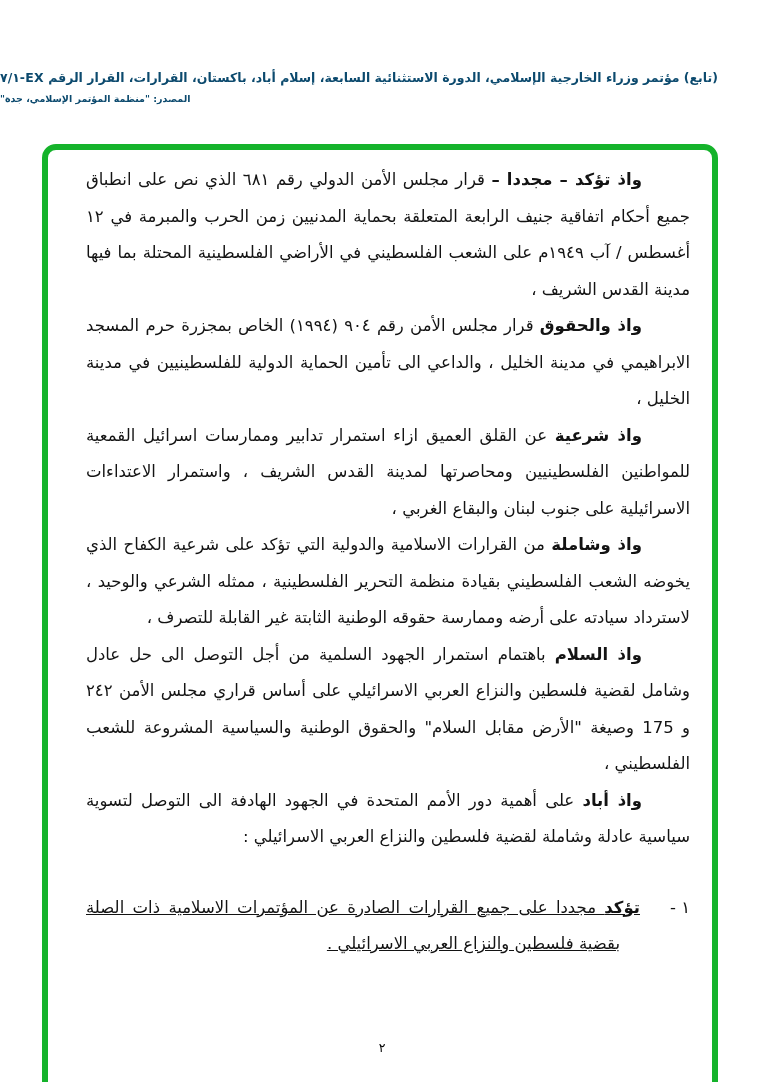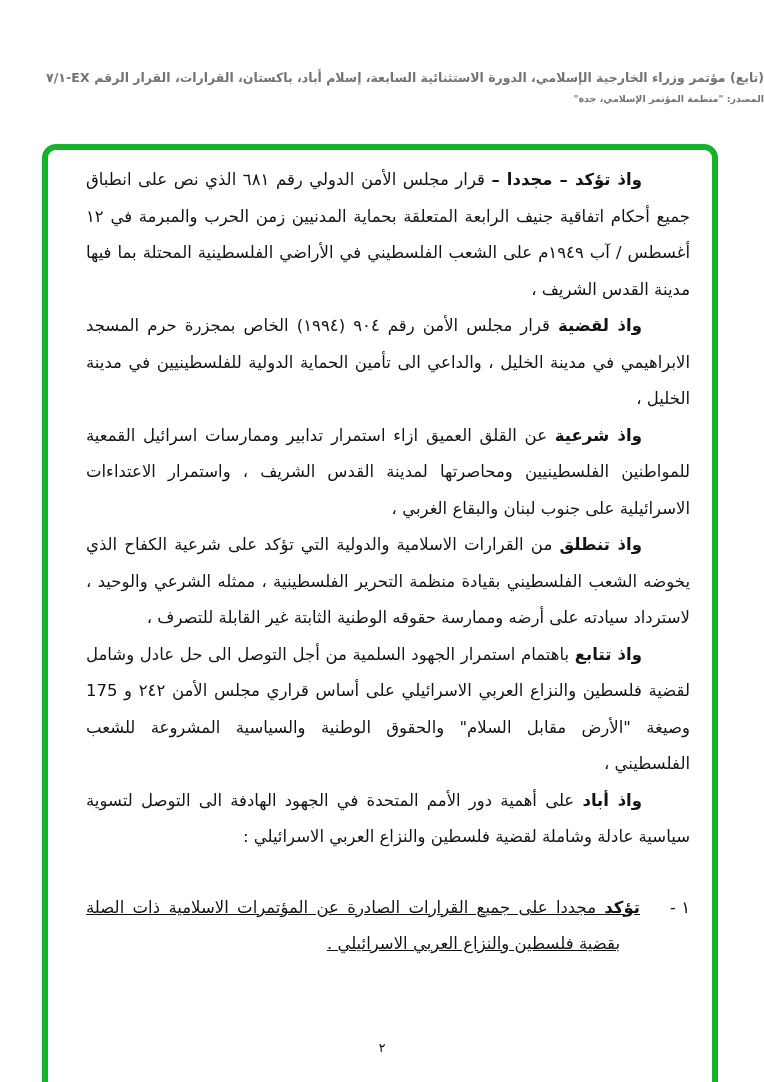--- a/index.html
+++ b/index.html
@@ -8,21 +8,21 @@
     background: #ffffff;
     font-family: "DejaVu Sans", sans-serif;
     position: relative;
     color: #111111;
   }
   .page {
     position: absolute; inset: 0; background: #ffffff; overflow: hidden;
   }
   .header {
     position: absolute; top: 70px; left: 0; right: 0;
-    text-align: right; direction: rtl; color: #737373; padding-left: 34px;
+    text-align: left; direction: rtl; color: #0c4a6e;
   }
   .header-line1 {
     font-size: 12.5px; font-weight: bold; letter-spacing: 0.2px;
   }
   .header-line2 {
     font-size: 9.5px; font-weight: bold; margin-top: 8px;
   }
   .frame {
     position: absolute; left: 42px; top: 144px;
     width: 676px; height: 960px;
@@ -72,27 +72,27 @@
   <div class="header">
     <div class="header-line1">(تابع) مؤتمر وزراء الخارجية الإسلامي، الدورة الاستثنائية السابعة، إسلام أباد، باكستان، القرارات، القرار الرقم EX-٧/١</div>
     <div class="header-line2">المصدر: "منظمة المؤتمر الإسلامي، جدة"</div>
   </div>
 
   <div class="frame">
     <div class="body-text">
 
       <p class="para"><strong>واذ تؤكد – مجددا –</strong><span> قرار مجلس الأمن الدولي رقم ٦٨١ الذي نص على انطباق جميع أحكام اتفاقية جنيف الرابعة المتعلقة بحماية المدنيين زمن الحرب والمبرمة في ١٢ أغسطس / آب ١٩٤٩م على الشعب الفلسطيني في الأراضي الفلسطينية المحتلة بما فيها مدينة القدس الشريف ،</span></p>
 
-      <p class="para"><strong>واذ لقضية</strong><span> قرار مجلس الأمن رقم ٩٠٤ (١٩٩٤) الخاص بمجزرة حرم المسجد الابراهيمي في مدينة الخليل ، والداعي الى تأمين الحماية الدولية للفلسطينيين في مدينة الخليل ،</span></p>
+      <p class="para"><strong>واذ والحقوق</strong><span> قرار مجلس الأمن رقم ٩٠٤ (١٩٩٤) الخاص بمجزرة حرم المسجد الابراهيمي في مدينة الخليل ، والداعي الى تأمين الحماية الدولية للفلسطينيين في مدينة الخليل ،</span></p>
 
       <p class="para"><strong>واذ شرعية</strong><span> عن القلق العميق ازاء استمرار تدابير وممارسات اسرائيل القمعية للمواطنين الفلسطينيين ومحاصرتها لمدينة القدس الشريف ، واستمرار الاعتداءات الاسرائيلية على جنوب لبنان والبقاع الغربي ،</span></p>
 
-      <p class="para"><strong>واذ تنطلق</strong><span> من القرارات الاسلامية والدولية التي تؤكد على شرعية الكفاح الذي يخوضه الشعب الفلسطيني بقيادة منظمة التحرير الفلسطينية ، ممثله الشرعي والوحيد ، لاسترداد سيادته على أرضه وممارسة حقوقه الوطنية الثابتة غير القابلة للتصرف ،</span></p>
+      <p class="para"><strong>واذ وشاملة</strong><span> من القرارات الاسلامية والدولية التي تؤكد على شرعية الكفاح الذي يخوضه الشعب الفلسطيني بقيادة منظمة التحرير الفلسطينية ، ممثله الشرعي والوحيد ، لاسترداد سيادته على أرضه وممارسة حقوقه الوطنية الثابتة غير القابلة للتصرف ،</span></p>
 
-      <p class="para"><strong>واذ تتابع</strong><span> باهتمام استمرار الجهود السلمية من أجل التوصل الى حل عادل وشامل لقضية فلسطين والنزاع العربي الاسرائيلي على أساس قراري مجلس الأمن ٢٤٢ و 175 وصيغة "الأرض مقابل السلام" والحقوق الوطنية والسياسية المشروعة للشعب الفلسطيني ،</span></p>
+      <p class="para"><strong>واذ السلام</strong><span> باهتمام استمرار الجهود السلمية من أجل التوصل الى حل عادل وشامل لقضية فلسطين والنزاع العربي الاسرائيلي على أساس قراري مجلس الأمن ٢٤٢ و 175 وصيغة "الأرض مقابل السلام" والحقوق الوطنية والسياسية المشروعة للشعب الفلسطيني ،</span></p>
 
       <p class="para"><strong>واذ أباد</strong><span> على أهمية دور الأمم المتحدة في الجهود الهادفة الى التوصل لتسوية سياسية عادلة وشاملة لقضية فلسطين والنزاع العربي الاسرائيلي :</span></p>
 
       <div class="list item">
         <div class="marker">١ -</div>
         <div class="item-body"><strong>تؤكد</strong><span> مجددا على جميع القرارات الصادرة عن المؤتمرات الاسلامية ذات الصلة بقضية فلسطين والنزاع العربي الاسرائيلي .</span></div>
       </div>
 
     </div>
   </div>

